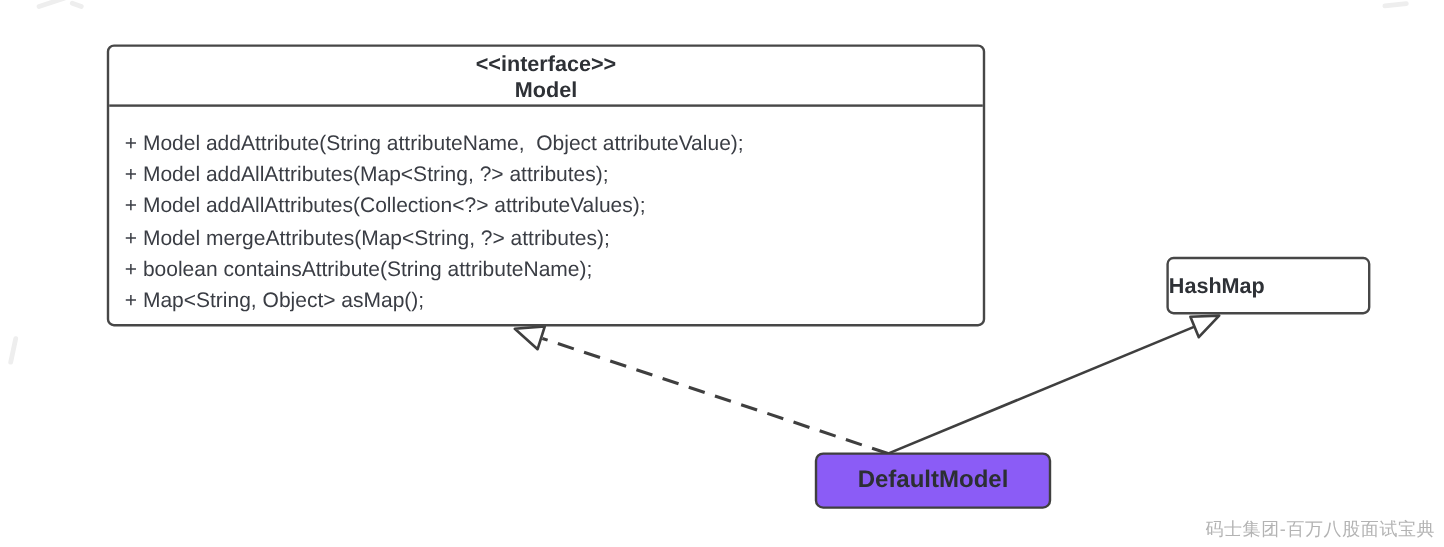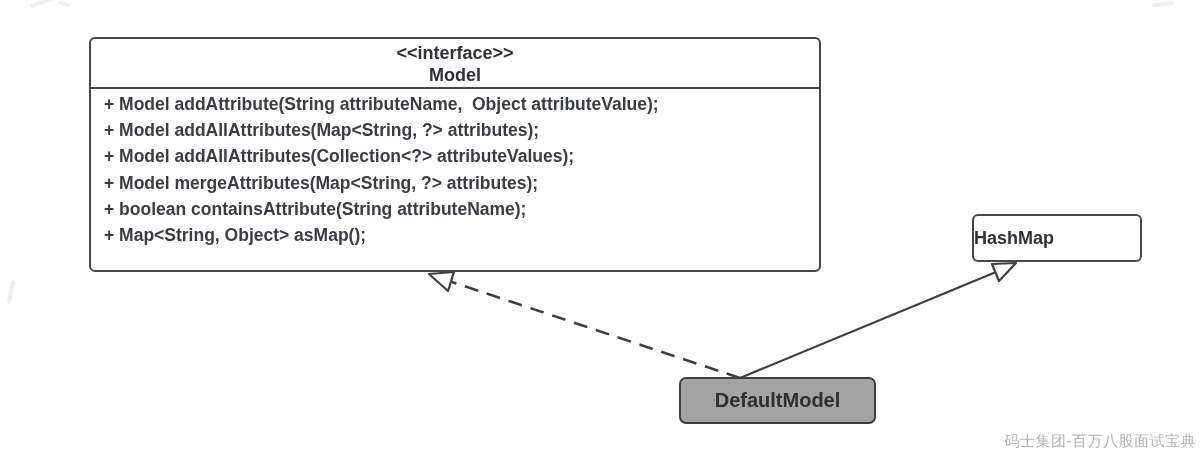--- a/index.html
+++ b/index.html
@@ -43,22 +43,21 @@
     line-height: 22px;
     color: #2e3136;
   }
   .classname-line {
     font-weight: 700;
     font-size: 18px;
     line-height: 22px;
     color: #2e3136;
   }
   #model-methods {
-    padding: 2px 6px 0 13px;
-    font-weight: bold;
+    padding: 17px 6px 0 13px;
   }
   .method-line {
     font-size: 17.5px;
     line-height: 26.2px;
     color: #3a3d44;
     white-space: pre;
   }
   #hashmap-box {
     left: 936px;
     top: 214px;
@@ -69,21 +68,21 @@
     justify-content: flex-start;
     font-weight: 700;
     font-size: 18px;
     color: #2e3136;
   }
   #defaultmodel-box {
     left: 643px;
     top: 377px;
     width: 197px;
     height: 47px;
-    background: #a3a3a3;
+    background: #8b5cf6;
     border: 2.5px solid #3f3f3f;
     border-radius: 7px;
     display: flex;
     align-items: center;
     justify-content: center;
     font-weight: 700;
     font-size: 20px;
     color: #2c2f33;
   }
   

